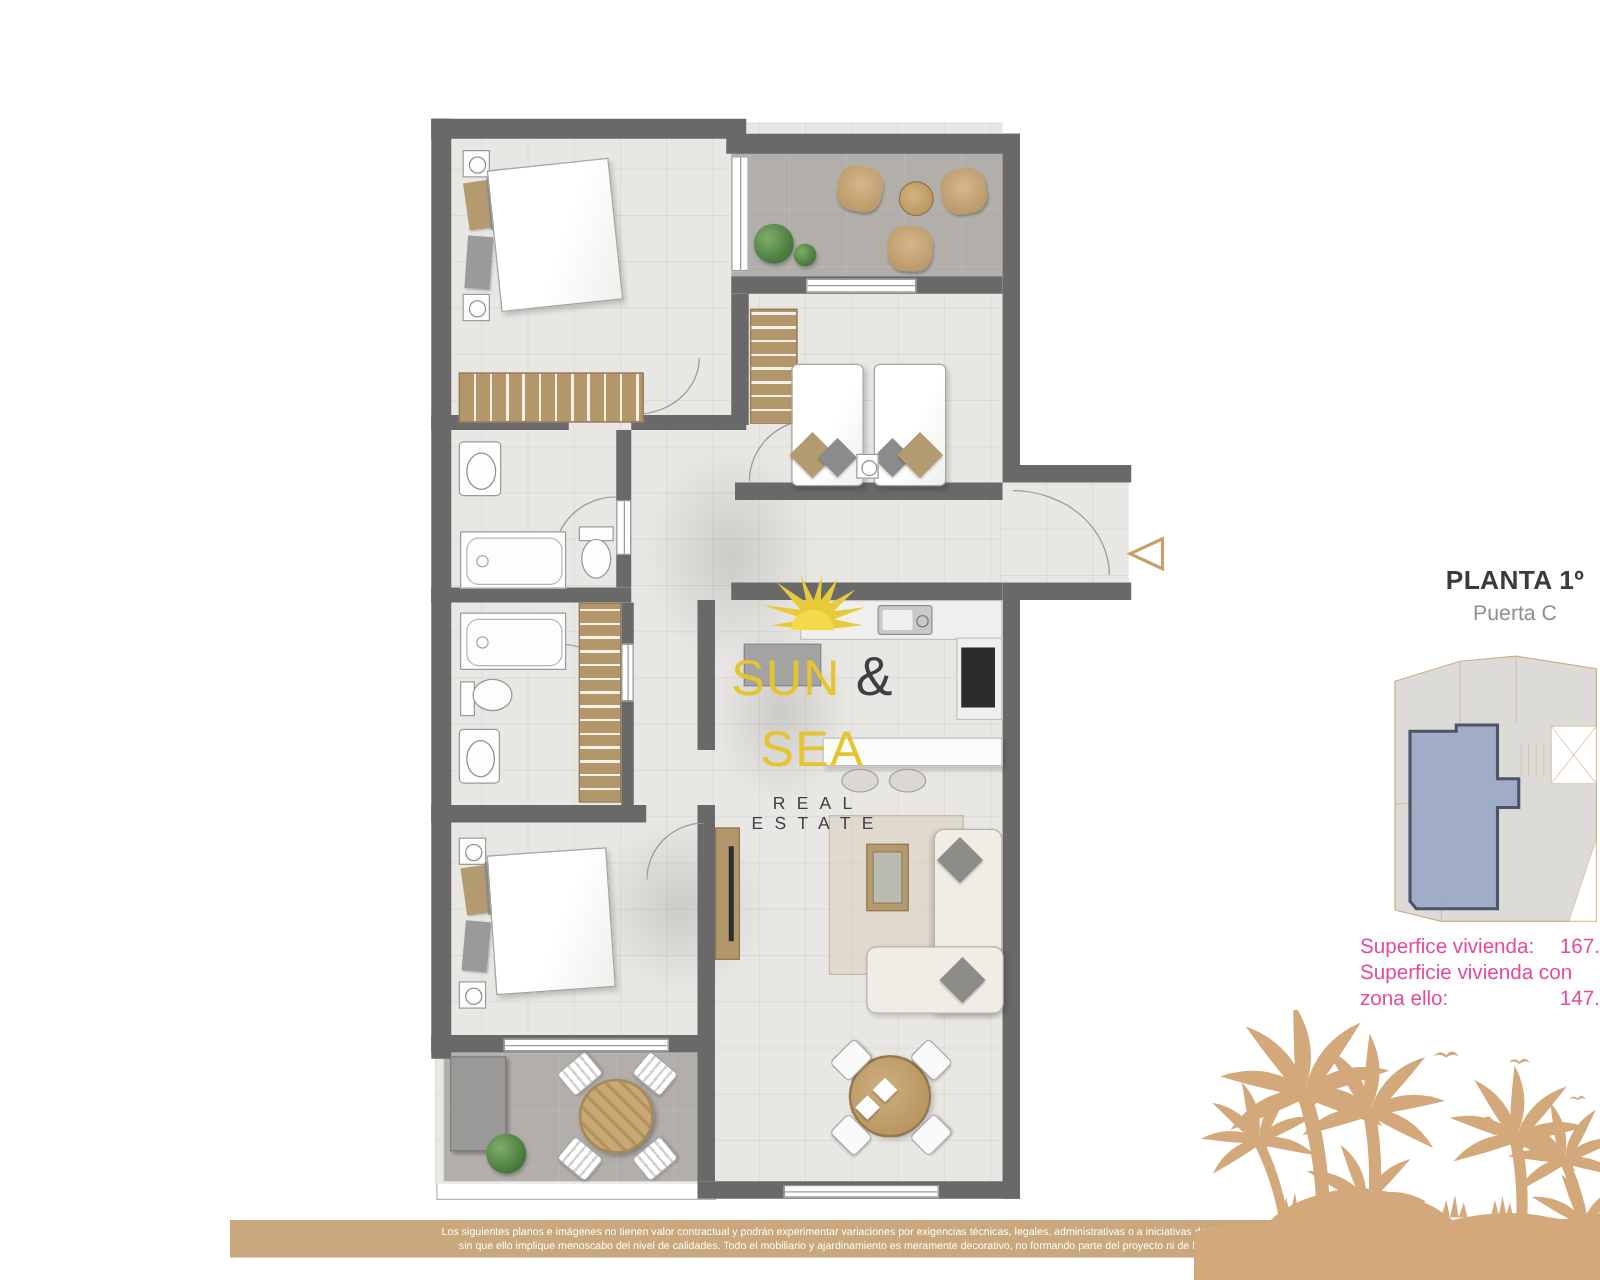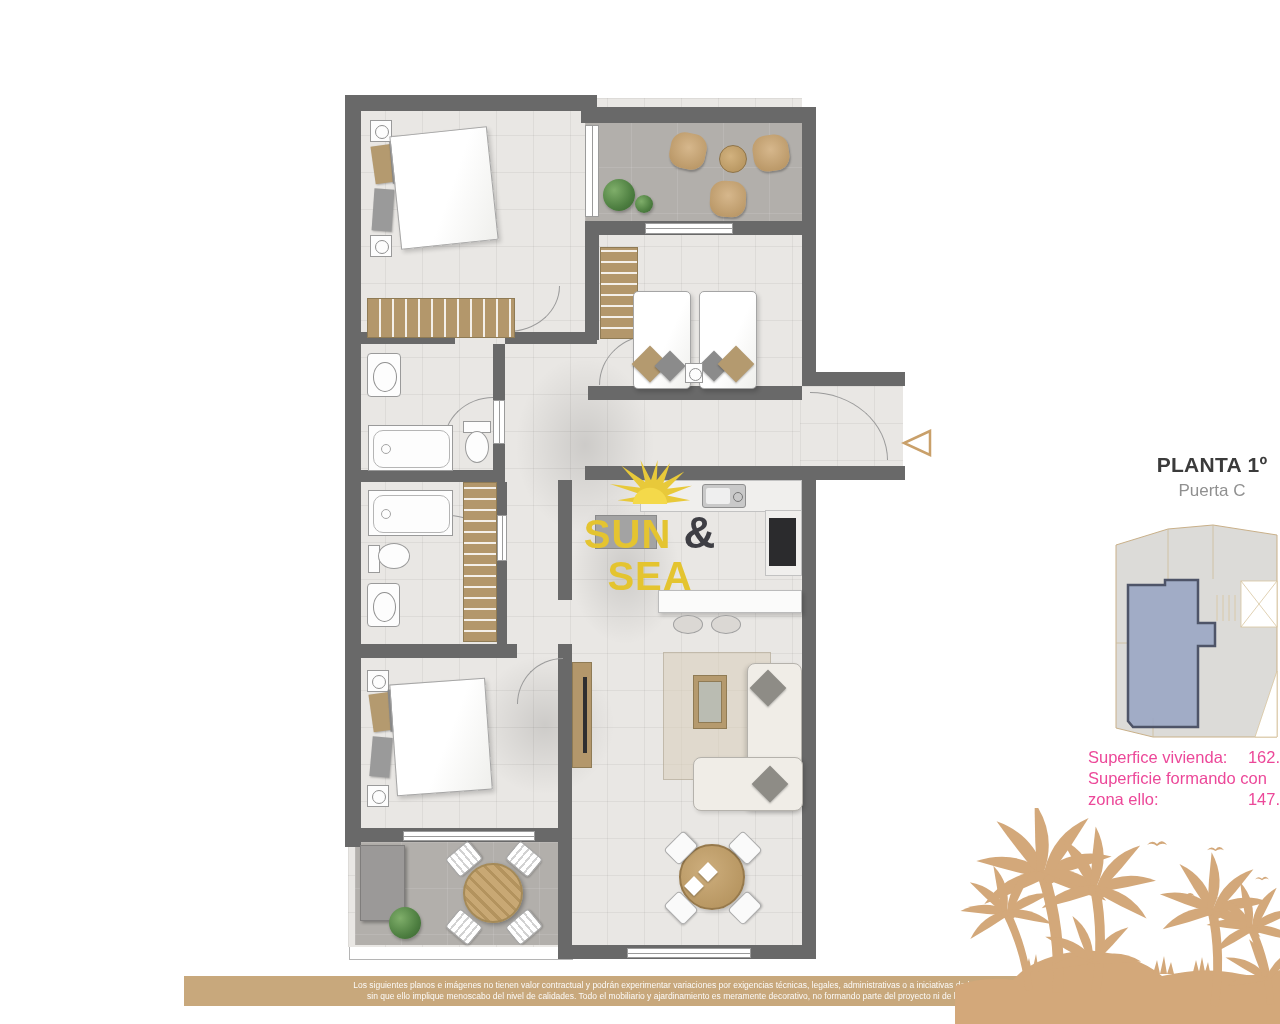--- a/index.html
+++ b/index.html
@@ -27,21 +27,21 @@
   .shade{background:radial-gradient(ellipse at center,rgba(0,0,0,.12),transparent 70%);}
   .plant{border-radius:50%;background:radial-gradient(circle at 35% 35%,#7fae6a,#4e7f41 60%,#37612f);box-shadow:1px 2px 3px rgba(0,0,0,.25);}
   .bchair{background:radial-gradient(circle at 50% 40%,#d6b78c,#b3905e);border-radius:38%;box-shadow:1px 2px 2px rgba(0,0,0,.25);}
   .duvet{background:linear-gradient(115deg,#ffffff 55%,#efefec);border:1px solid #a5a5a5;box-shadow:2px 3px 4px rgba(0,0,0,.18);}
   .pillow{box-shadow:1px 1px 2px rgba(0,0,0,.25);}
   .stool{border:1px solid #a0a0a0;border-radius:50%;background:#dbd8d4;}
   .tchair{background:repeating-linear-gradient(90deg,#ffffff 0 4px,#d2d2d2 4px 6px);border:1px solid #a8a8a8;border-radius:4px;box-shadow:1px 1px 2px rgba(0,0,0,.2);}
   .wchair{background:#fafafa;border:1px solid #ababab;border-radius:4px;box-shadow:1px 1px 2px rgba(0,0,0,.2);}
   
   #logo{text-align:center;z-index:30;}
-  #logo .l1{font-size:40px;font-weight:bold;letter-spacing:1px;line-height:42px;}
+  #logo .l1{font-size:40px;font-weight:normal;letter-spacing:1px;line-height:57px;}
   #logo .gold{color:#e4c430;}
   #logo .amp{color:#3e3e44;font-size:44px;}
   #logo .tagline{margin-top:5px;font-size:14px;letter-spacing:9px;padding-left:9px;color:#3e3e44;}
   
   #plan-title{font-size:21px;font-weight:bold;color:#3b3b3b;letter-spacing:.3px;}
   #plan-subtitle{font-size:17px;color:#909090;margin-top:4px;}
   .srow{display:flex;justify-content:space-between;font-size:16.5px;color:#ec4899;line-height:21px;}
   
   #bar{background:#c8a87c;color:rgba(255,255,255,.95);font-size:8.5px;line-height:11px;text-align:center;padding-top:4px;box-sizing:border-box;z-index:5;}
 </style>
@@ -208,20 +208,21 @@
   <div class="abs" id="logo" style="left:553px;top:458px;width:194px;">
     <svg width="84" height="50" viewBox="0 0 88 48">
       <path fill="#e8c93a" d="M44,46 L10,42 L38,37 L2,25 L34,29 L14,6 L39,23 L34,0 L45,21 L52,0 L51,21 L65,3 L58,24 L80,12 L62,30 L88,27 L62,37 L86,42 L52,46 Z"></path>
       <path fill="#f4d94a" d="M26,46 a18,17 0 0 1 36,0 Z"></path>
     </svg>
     <div class="l1">
       <span class="gold">SUN</span>
       <span class="amp">&amp;</span>
       <span class="gold">SEA</span>
     </div>
+    <div class="tagline">REAL ESTATE</div>
   </div>
 
   <div class="abs" style="left:1132px;top:453px;width:160px;text-align:center;">
     <div id="plan-title">PLANTA 1º</div>
     <div id="plan-subtitle">Puerta C</div>
   </div>
 
   <svg class="abs" style="left:1113px;top:523px;" width="167" height="218" viewBox="0 0 167 218">
     <path d="M3,22 L55,6 L100,2 L164,12 L164,214 L40,214 L3,205 Z" fill="#dcdbd8" stroke="#c9b089" stroke-width="1"></path>
     <path d="M55,6 L55,58 M100,2 L100,56 M3,120 L15,120 M40,214 L40,195" stroke="#cdbd9a" stroke-width="0.8" fill="none"></path>
@@ -230,24 +231,24 @@
     <g stroke="#d8c5a0" stroke-width="0.8">
       <path d="M104,72 L104,98 M110,72 L110,98 M116,72 L116,98 M122,72 L122,98"></path>
     </g>
     <path d="M164,148 L142,214 L164,214 Z" fill="#ffffff" stroke="#d8c5a0" stroke-width="0.8"></path>
     <path d="M15,62 L52,62 L52,57 L85,57 L85,100 L102,100 L102,123 L85,123 L85,204 L20,204 L15,198 Z" fill="rgba(154,166,196,.9)" stroke="#4e5468" stroke-width="2.5"></path>
   </svg>
 
   <div class="abs" style="left:1088px;top:747px;width:192px;">
     <div class="srow">
       <span>Superfice vivienda:</span>
-      <span>162.</span>
+      <span>167.</span>
     </div>
     <div class="srow">
-      <span>Superficie formando con</span>
+      <span>Superficie vivienda con</span>
       <span></span>
     </div>
     <div class="srow">
       <span>zona ello:</span>
       <span>147.</span>
     </div>
   </div>
 
   <div class="abs" id="bar" style="left:184px;top:976px;width:1096px;height:30px;">
     <div>Los siguientes planos e imágenes no tienen valor contractual y podrán experimentar variaciones por exigencias técnicas, legales, administrativas o a iniciativas de los arquitectos directores de las obras</div>

